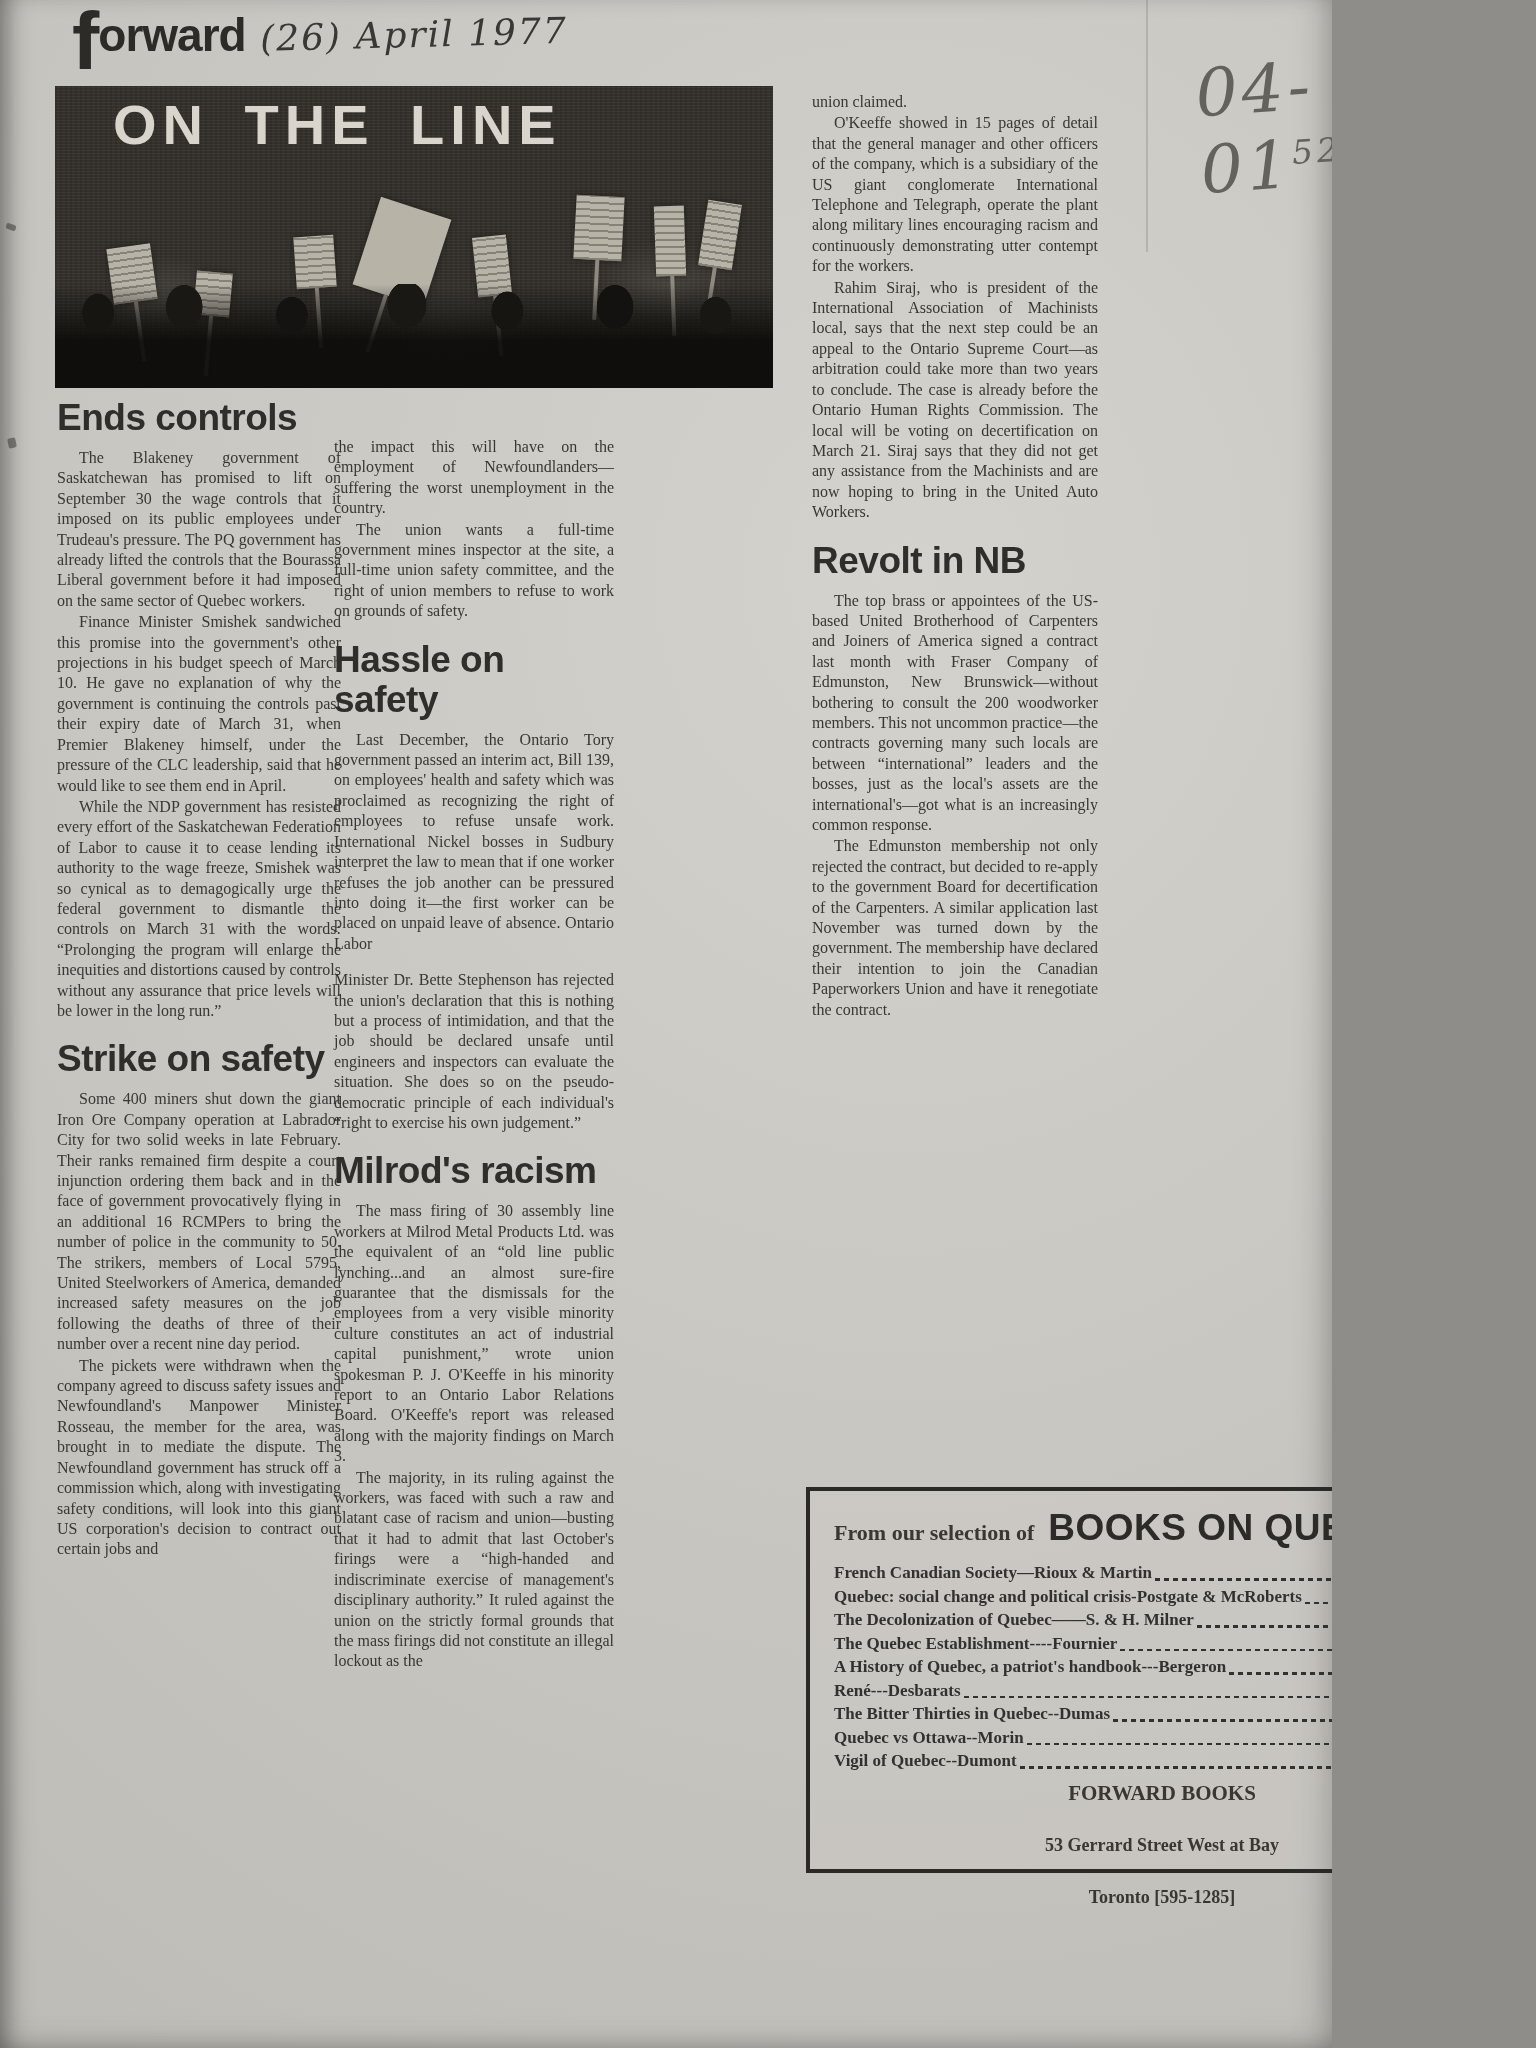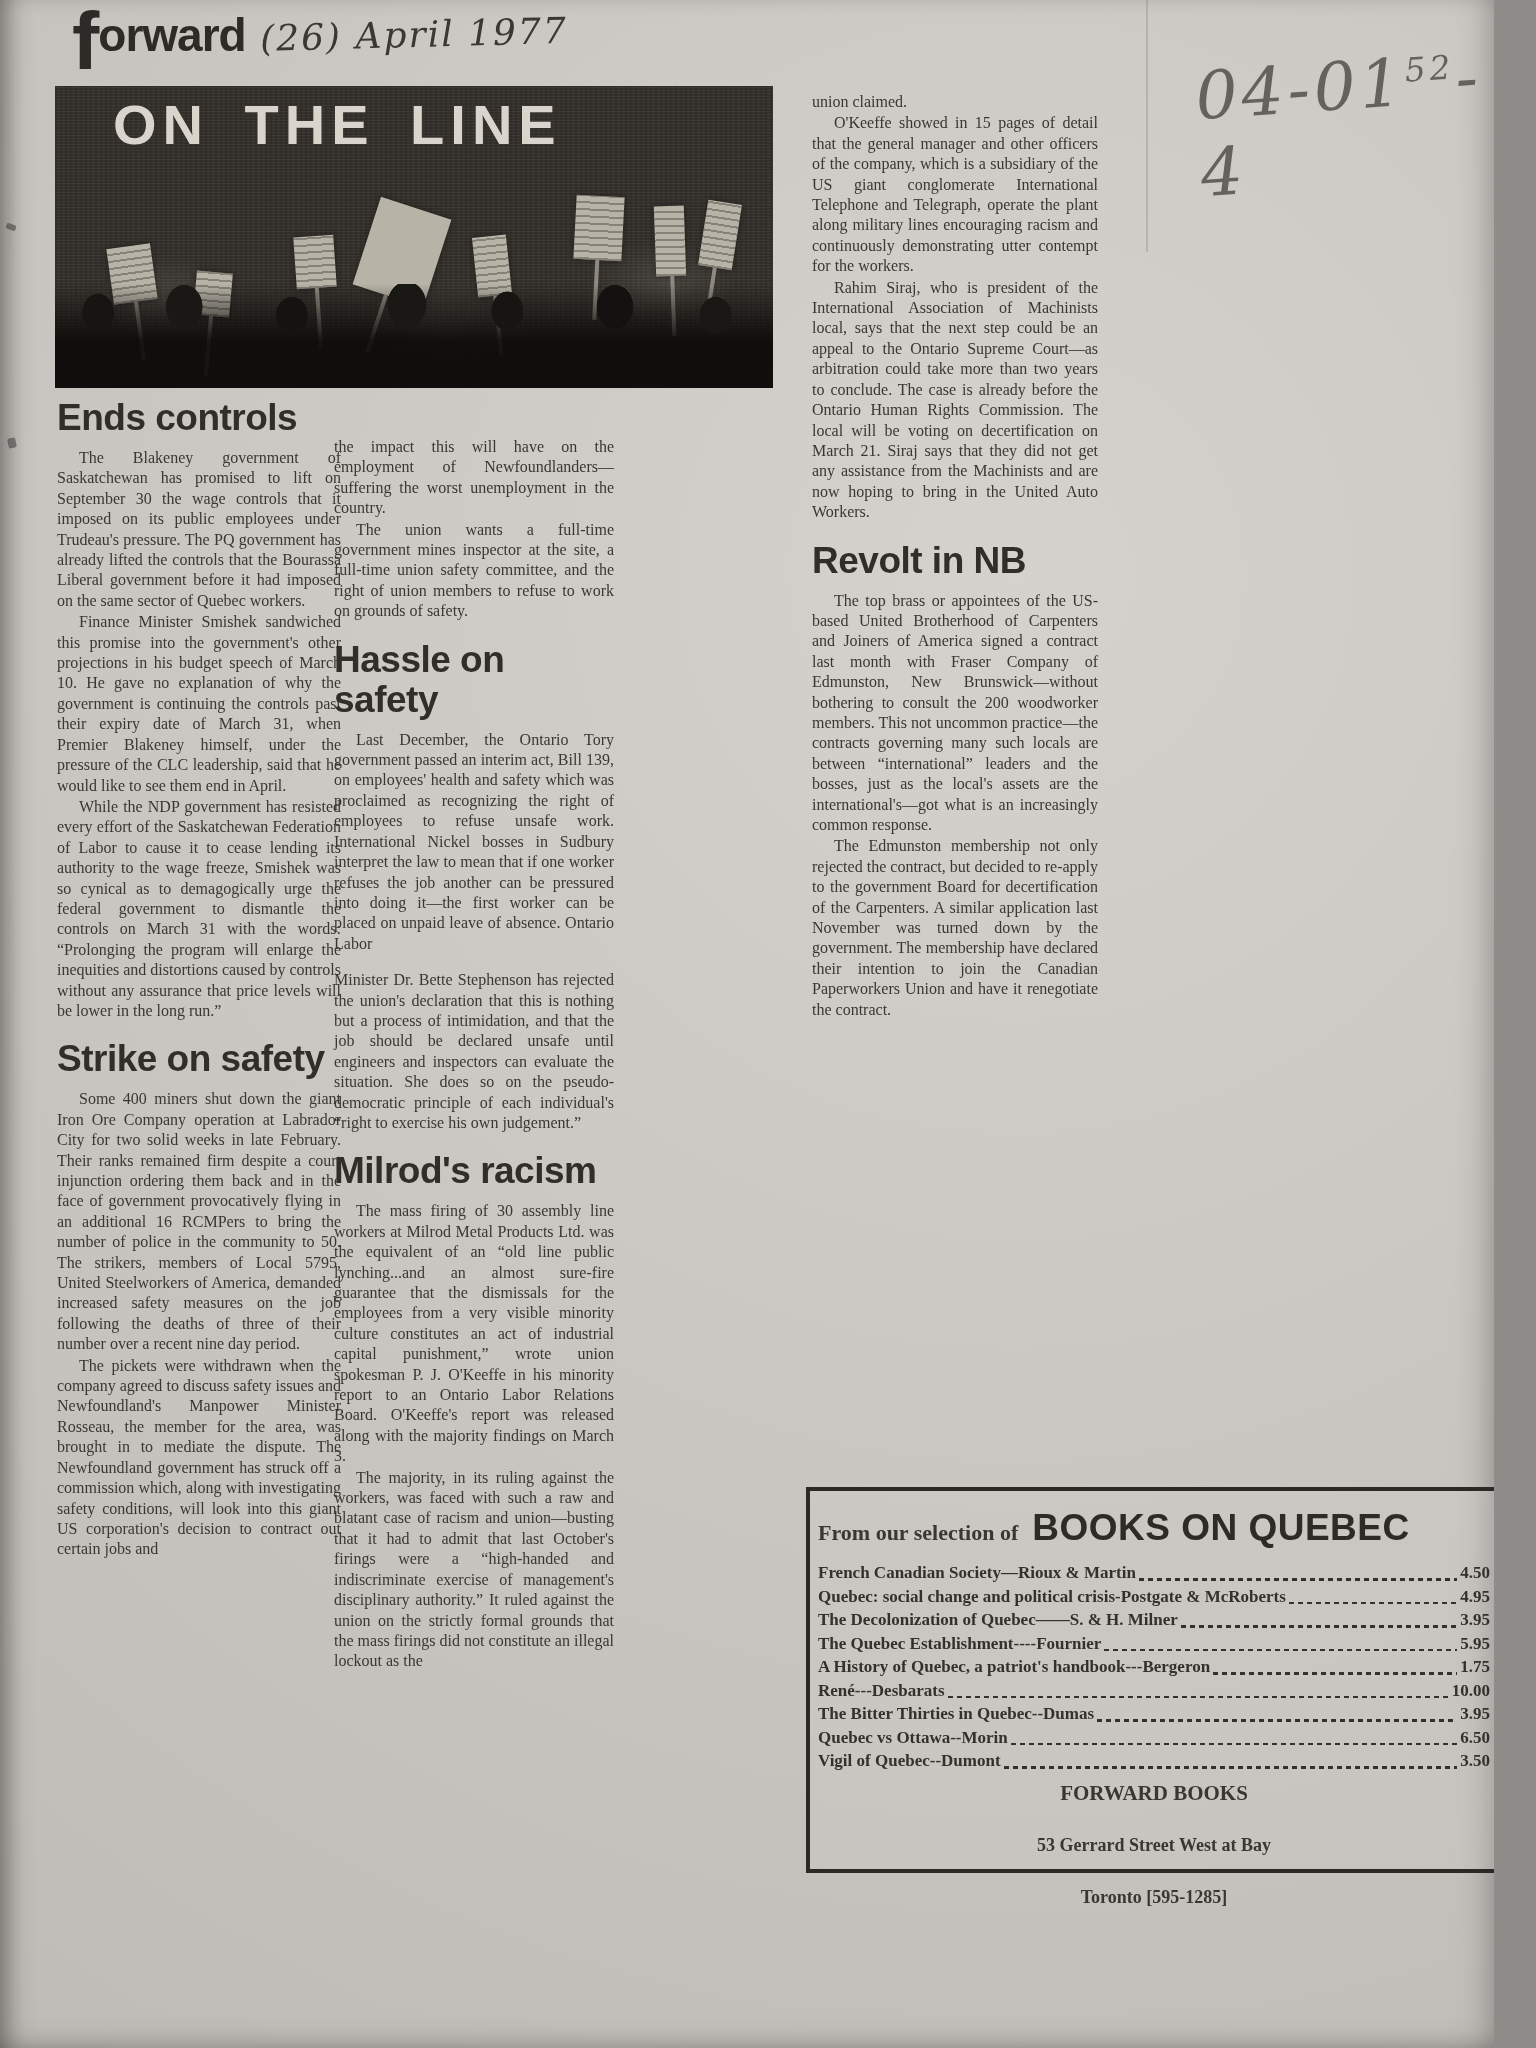--- a/index.html
+++ b/index.html
@@ -1,16 +1,16 @@
 <!DOCTYPE html>
 <html><head>
 <meta charset="utf-8">
 <style>
   html,body{margin:0;padding:0;background:#8f8d89;}
-  .page{position:relative;width:1494px;height:2048px;overflow:hidden;
+  .page{position:relative;width:1332px;height:2048px;overflow:hidden;
     font-family:"Liberation Serif",serif;color:#3a3733;
     background:radial-gradient(130% 95% at 68% 28%, #d4d2cd 0%, #c9c7c2 45%, #bcbab5 100%);
     box-shadow:inset 22px 0 26px -16px rgba(55,53,50,.6), inset -24px 0 34px -20px rgba(70,68,64,.4), inset 0 -18px 30px -18px rgba(70,68,64,.35);}
   .smudge{position:absolute;background:rgba(60,58,54,.55);border-radius:2px;}
   .crease{position:absolute;left:1146px;top:0;width:2px;height:252px;background:rgba(95,92,88,.22);}
 
   
   .masthead{position:absolute;left:72px;top:6px;display:flex;align-items:flex-start;}
   .logo{font-family:"Liberation Sans",sans-serif;font-weight:900;font-size:46px;letter-spacing:-1px;color:#2d2b28;line-height:58px;}
   .logo .bigf{font-size:82px;line-height:40px;vertical-align:-12px;display:inline-block;transform:translateY(6px);}
@@ -61,21 +61,21 @@
   .col p.gap{margin-top:16px;}
   h2.headline{font-family:"Liberation Sans",sans-serif;font-weight:800;color:#302e2a;
     font-size:37px;line-height:40px;letter-spacing:-.5px;margin:0 0 10px 0;text-align:left;text-indent:0;}
   .col h2.later{margin-top:18px;}
   .col1{left:57px;top:398px;width:284px;}
   .col2{left:334px;top:437px;width:280px;}
   .col3{left:812px;top:92px;width:286px;}
 
   
   .books{position:absolute;left:806px;top:1487px;width:714px;height:386px;border:4px solid #2b2926;
-    box-sizing:border-box;padding:16px 26px 10px 8px;background:rgba(210,208,203,.25);}
+    box-sizing:border-box;padding:16px 26px 10px 24px;background:rgba(210,208,203,.25);}
   .books-head{display:flex;align-items:baseline;gap:14px;margin-bottom:12px;}
   .books-lead{font-weight:bold;font-size:22px;}
   .books-title{font-family:"Liberation Sans",sans-serif;font-weight:800;font-size:37px;letter-spacing:.5px;color:#2d2b28;}
   .book-row{display:flex;align-items:baseline;font-weight:bold;font-size:17px;line-height:23.5px;color:#33312d;}
   .book-row .leader{flex:1;height:2.5px;align-self:flex-end;margin:0 3px 4px 3px;
     background:repeating-linear-gradient(90deg,#33312d 0 5px, transparent 5px 9px);}
   .books-footer{text-align:center;font-weight:bold;margin-top:8px;line-height:24px;}
   .store{font-size:21px;}
   .addr,.cityphone{font-size:18px;margin-top:28px;}
 </style>

